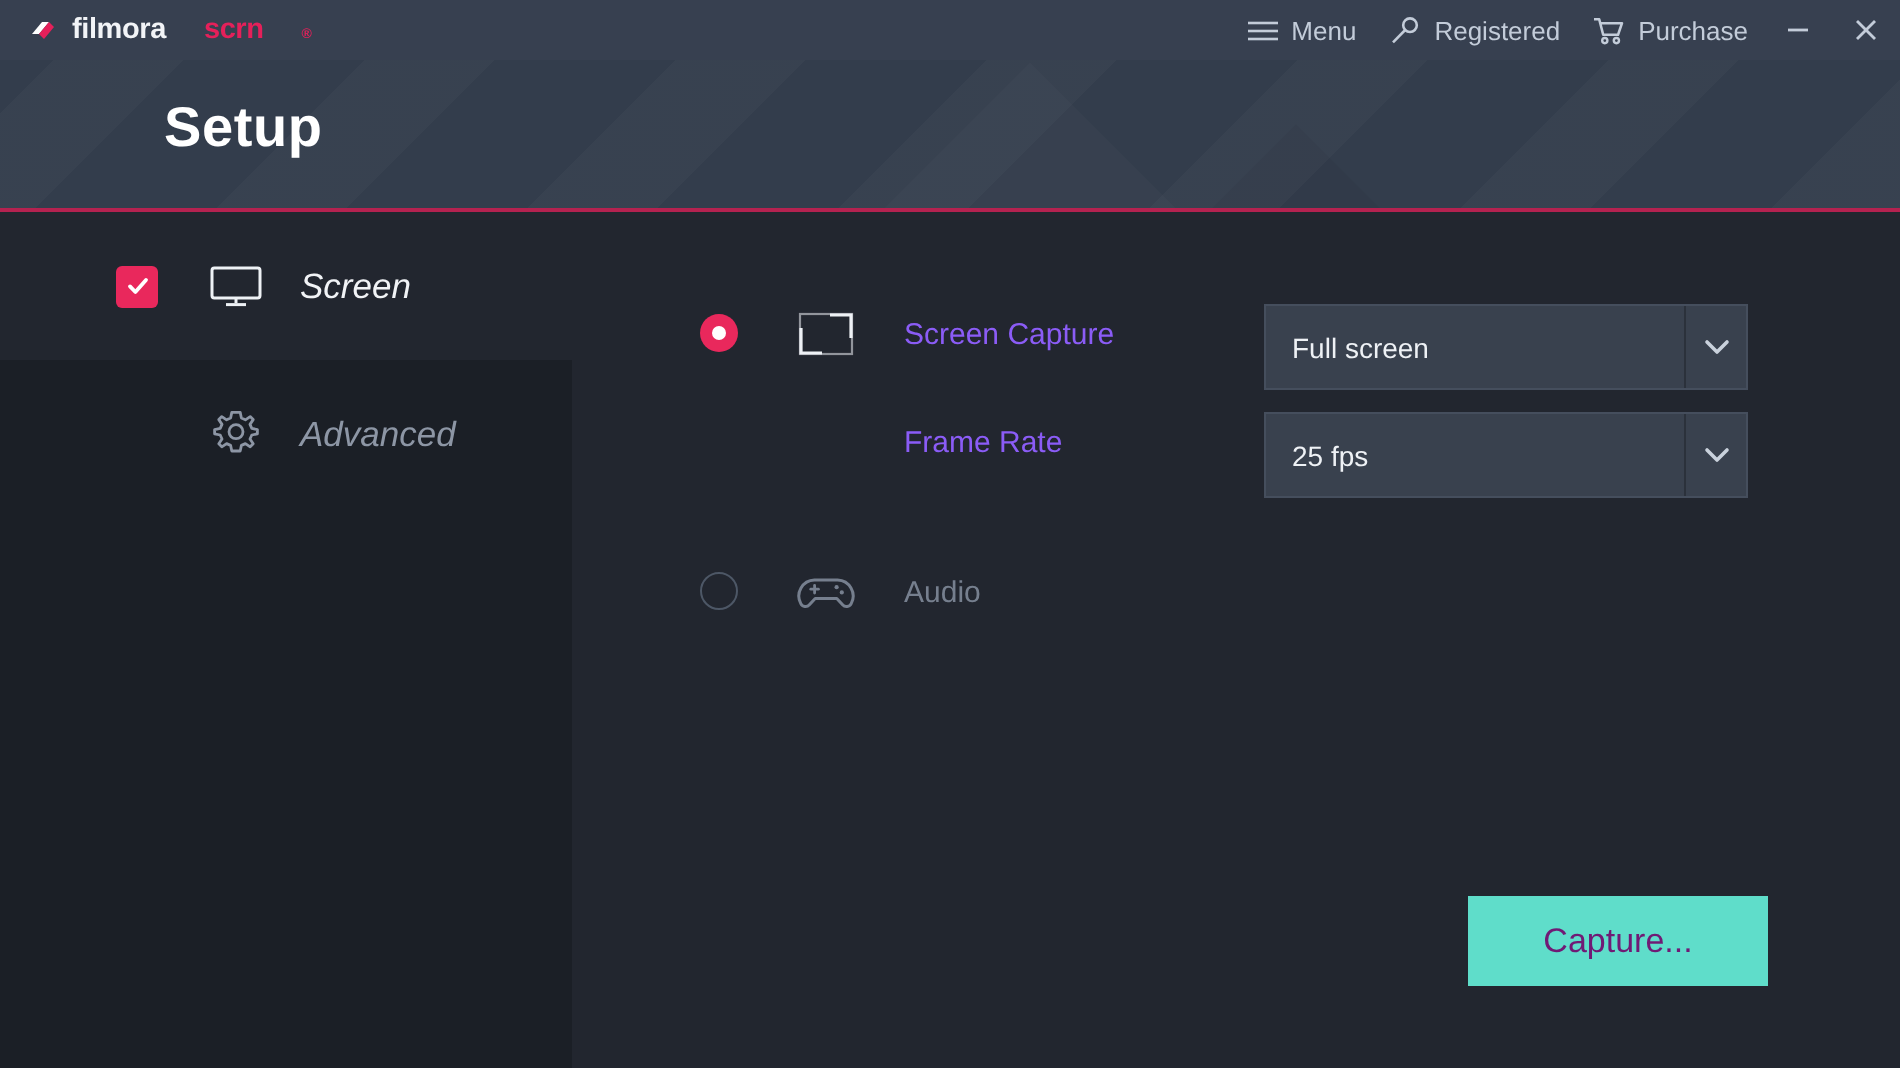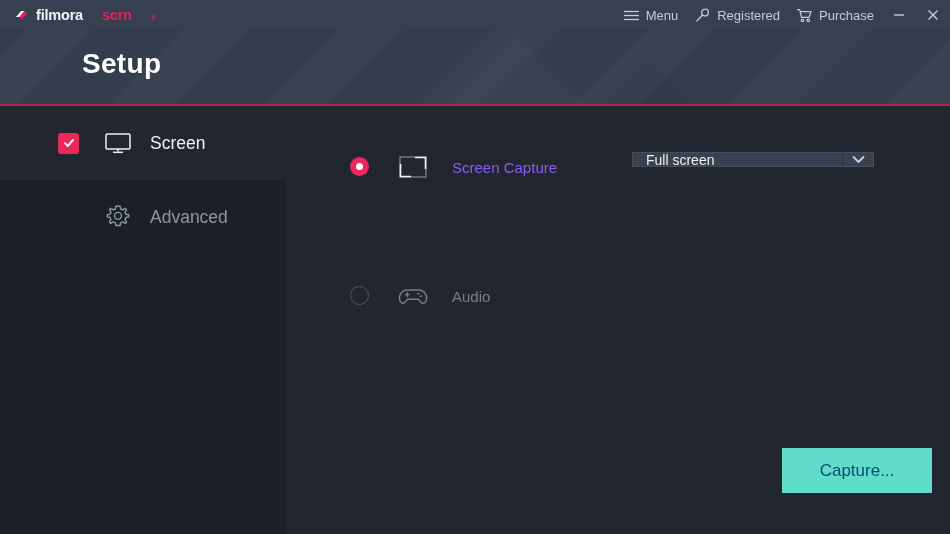--- a/index.html
+++ b/index.html
@@ -120,20 +120,21 @@
   .side-list {
     position: absolute; left: 0; top: 0;
     width: 286px;
   }
   .side-row {
     position: relative;
     display: flex; align-items: center;
     height: 74px;
     padding-left: 42px;
     cursor: pointer;
+    font-style: italic;
   }
   .side-row.wide {
     width: 950px;
     background: #22262f;
   }
   .side-row.dim .side-label { color: #8d96a5; }
   .side-row.dim .side-icon  { color: #8d96a5; }
 
   .cbox {
     position: absolute; left: 58px;
@@ -205,21 +206,21 @@
     color: #8b5cf6;
     font-size: 15px;
     white-space: nowrap;
   }
   .opt-label.dim { color: #767f8e; }
 
   
   .dropdown {
     position: absolute;
     display: flex; align-items: stretch;
-    width: 242px; height: 15px;
+    width: 242px; height: 43px;
     background: #6d28d9;
     border: 1px solid #454e5d;
     cursor: pointer;
   }
   .dd-value {
     flex: 1;
     display: flex; align-items: center;
     padding-left: 13px;
     color: #eef1f5;
     font-size: 14px;
@@ -232,27 +233,26 @@
     background: #39414e;
     color: #c9d1dc;
   }
 
   
   .capture-btn {
     position: absolute;
     left: 734px; top: 448px;
     width: 150px; height: 45px;
     background: #5fddca;
-    color: #0c4a6e;
+    color: #701a75;
     font-size: 17px;
     display: flex; align-items: center; justify-content: center;
     cursor: pointer;
     border: none;
     font-family: "Liberation Sans", sans-serif;
-    margin-left: 48px;
   }
 
   svg { display: block; }
 </style>
 </head>
 <body>
 
 <div class="app">
 
   <div class="titlebar">
@@ -388,20 +388,31 @@
         <div class="dropdown" style="left:346px; top:0;">
           <span class="dd-value">Full screen</span>
           <span class="dd-arrow">
             <svg width="13" height="9" viewBox="0 0 13 9">
               <polyline points="1.5,2 6.5,7 11.5,2" fill="none" stroke="currentColor" stroke-width="1.8" stroke-linecap="round" stroke-linejoin="round"></polyline>
             </svg>
           </span>
         </div>
       </div>
 
+      <div class="opt-row" style="left:0; top:100px; width:664px;">
+        <span class="opt-label" style="left:166px;">Frame Rate</span>
+        <div class="dropdown" style="left:346px; top:0;">
+          <span class="dd-value">25 fps</span>
+          <span class="dd-arrow">
+            <svg width="13" height="9" viewBox="0 0 13 9">
+              <polyline points="1.5,2 6.5,7 11.5,2" fill="none" stroke="currentColor" stroke-width="1.8" stroke-linecap="round" stroke-linejoin="round"></polyline>
+            </svg>
+          </span>
+        </div>
+      </div>
 
       <div class="opt-row" style="left:0; top:175px; width:664px;">
         <span class="radio off" style="left:64px; top:5px;"></span>
         <span class="opt-icon dim" style="left:112px; top:3px;">
           <svg width="30" height="20" viewBox="0 0 30 20">
             <path d="M9.2 4 H20.8 A8 8 0 0 1 27.6 15.8 A2.6 2.6 0 0 1 23.3 16.4
                      L20.4 13.2 H9.6 L6.7 16.4 A2.6 2.6 0 0 1 2.4 15.8
                      A8 8 0 0 1 9.2 4 Z" fill="none" stroke="currentColor" stroke-width="1.5" stroke-linejoin="round"></path>
             <line x1="7.4" y1="8.6" x2="11.2" y2="8.6" stroke="currentColor" stroke-width="1.4" stroke-linecap="round"></line>
             <line x1="9.3" y1="6.7" x2="9.3" y2="10.5" stroke="currentColor" stroke-width="1.4" stroke-linecap="round"></line>

